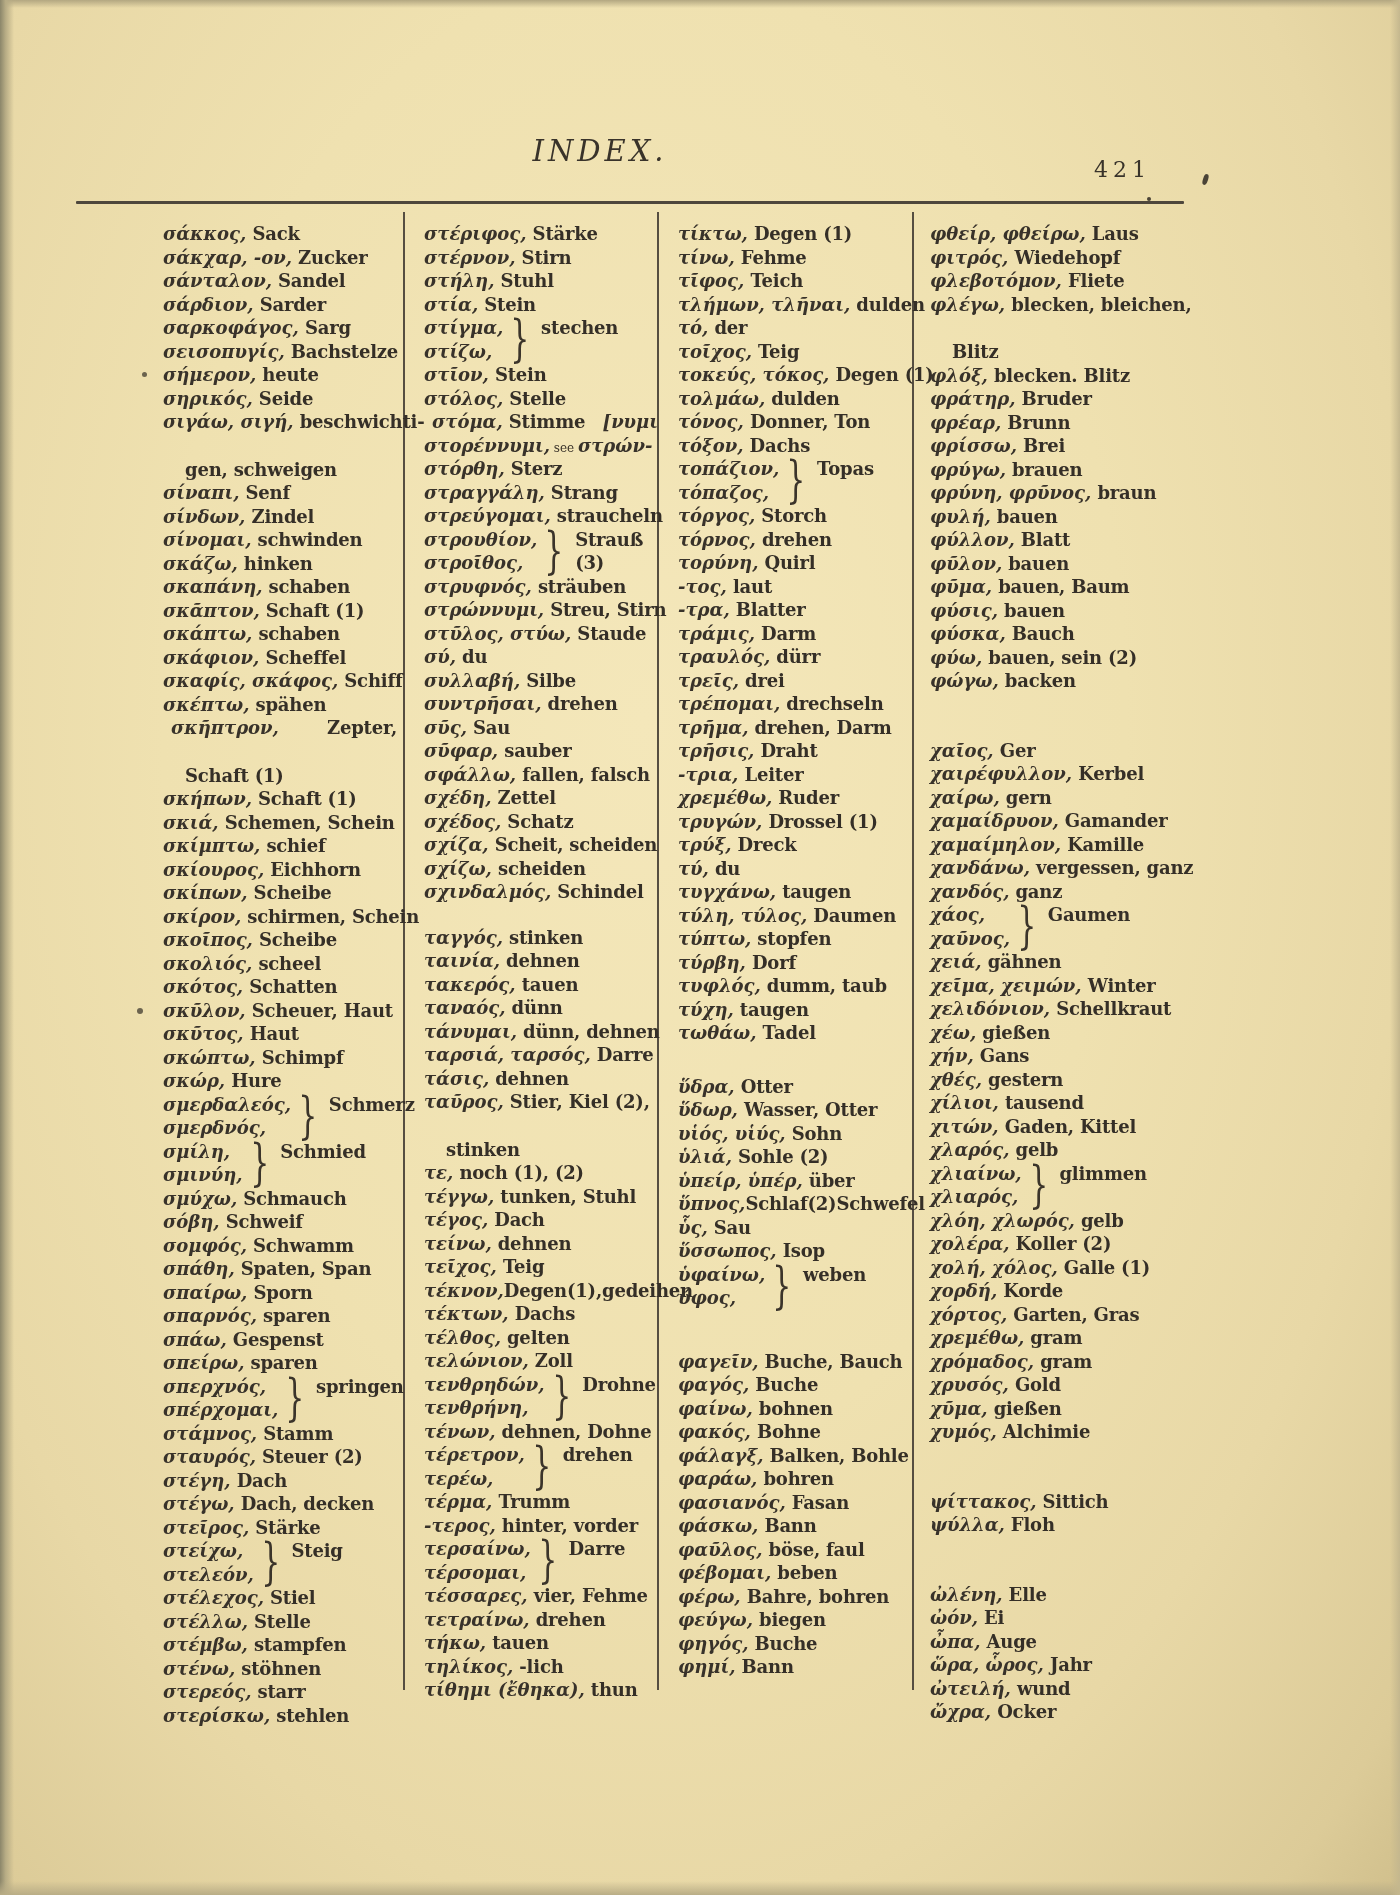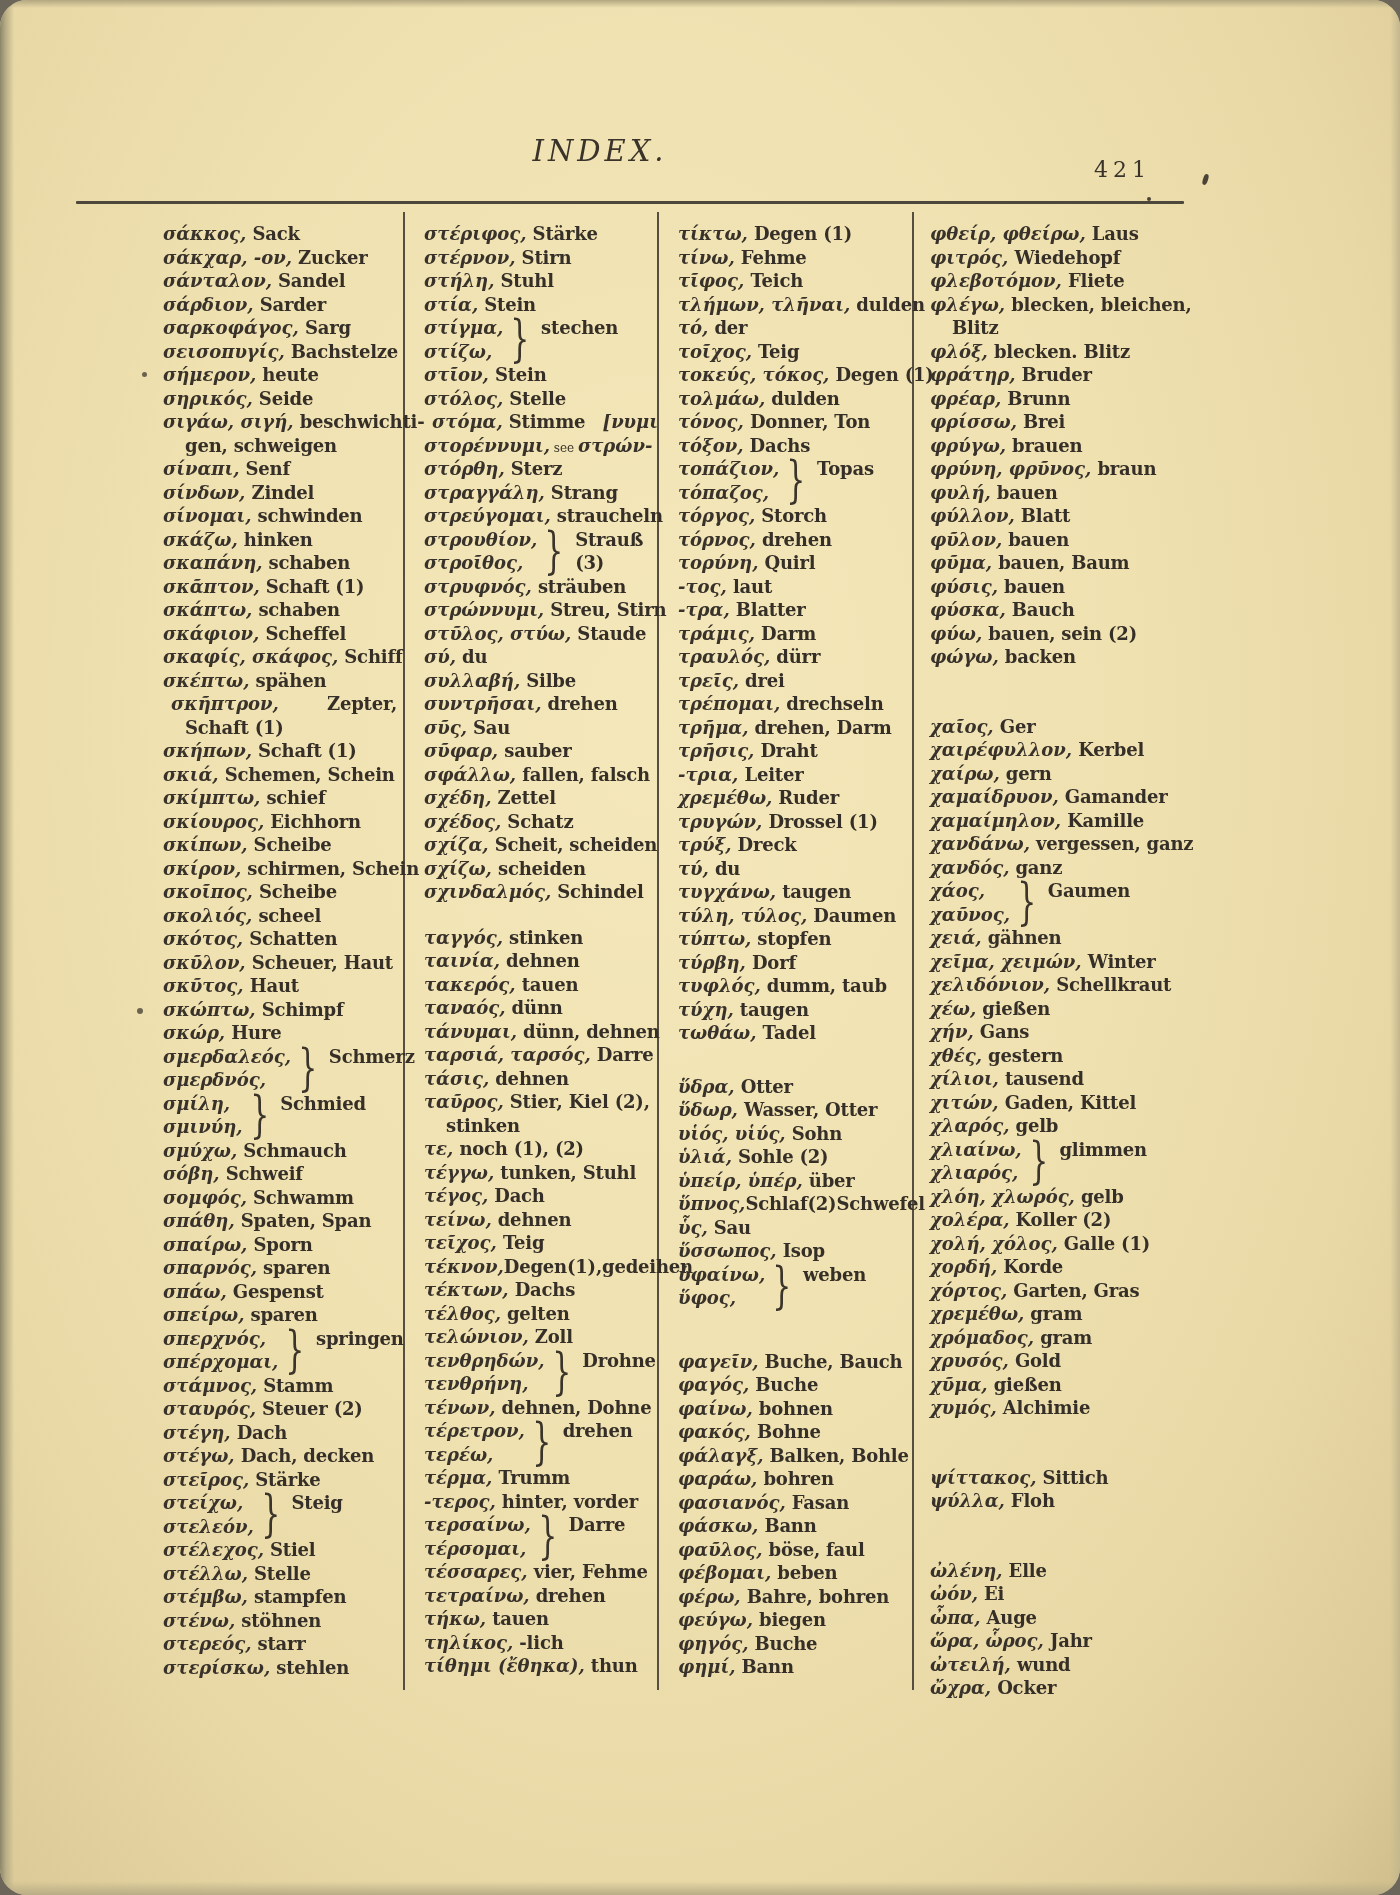--- a/index.html
+++ b/index.html
@@ -1,20 +1,20 @@
 <!DOCTYPE html>
 <html><head>
 <meta charset="utf-8">
 <style>
   html,body{margin:0;padding:0;background:#6b655a;}
   .page{
     position:relative;width:1400px;height:1895px;overflow:hidden;
     background:
       radial-gradient(ellipse at 46% 38%, #f4e7ba 0%, #efe1b0 45%, #e8d8a6 72%, #dccb98 92%, #d0bf8c 100%);
-    font-family:"DejaVu Serif", serif;color:#3b342a;border-radius:27px;
+    font-family:"DejaVu Serif", serif;color:#3b342a;
   }
   .edge-left{position:absolute;left:0;top:0;width:14px;height:100%;
     background:linear-gradient(to right,#8b866a 0%,#b7ac85 40%,rgba(200,186,140,0) 100%);}
   .edge-top{position:absolute;left:0;top:0;width:100%;height:8px;
     background:linear-gradient(#b3a781,rgba(190,175,130,0));}
   .edge-bottom{position:absolute;left:0;bottom:0;width:100%;height:14px;
     background:linear-gradient(rgba(190,175,130,0),#b9ad86);}
   .edge-right{position:absolute;right:0;top:0;width:10px;height:100%;
     background:linear-gradient(to left,#c4b78e,rgba(200,186,140,0));}
 
@@ -25,21 +25,21 @@
   .vline{position:absolute;top:212px;height:1478px;width:2px;background:#564e41;}
   #v1{left:403px}#v2{left:657px}#v3{left:912px}
 
   .col{position:absolute;top:222px;font-size:18px;line-height:23.5px;}
   #colwrap0{left:163px;width:234px}
   #colwrap1{left:424px;width:234px}
   #colwrap2{left:678px;width:236px}
   #colwrap3{left:930px;width:254px}
 
   .line{white-space:nowrap;height:23.5px;}
-  .line.in{padding-left:22px;}
+  .line.in{padding-left:22px;margin-top:24px;}
   .line.split{display:flex;justify-content:space-between;padding-left:8px;}
   .grk{font-style:italic;font-weight:bold;color:#38322a;}
   .ger{font-weight:bold;letter-spacing:-0.2px;color:#352f27;}
   .rom{font-weight:normal;font-size:12px;color:#3b342a;}
   .brace-row{display:flex;align-items:flex-start;height:47px;}
   .brace-col{display:flex;flex-direction:column;}
   .brace{font-size:50px;font-weight:400;transform:scaleX(.6);line-height:47px;margin-left:1px;color:#3b342a;}
   .brace-right{margin-left:5px;}
 
   .speck{position:absolute;background:#4a4336;border-radius:50%;}

